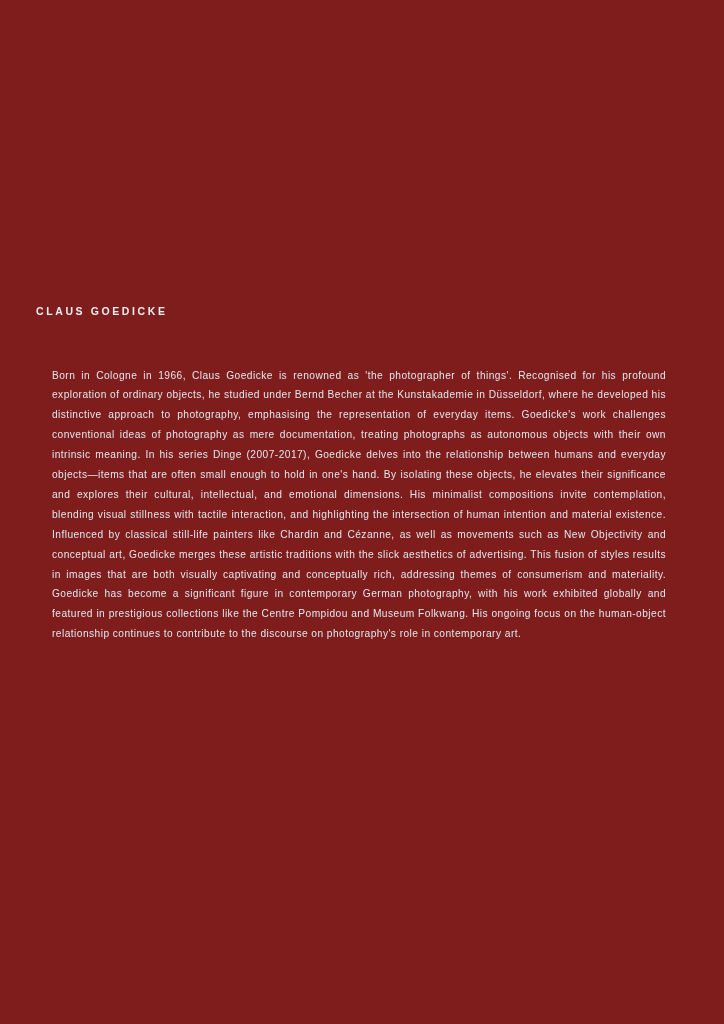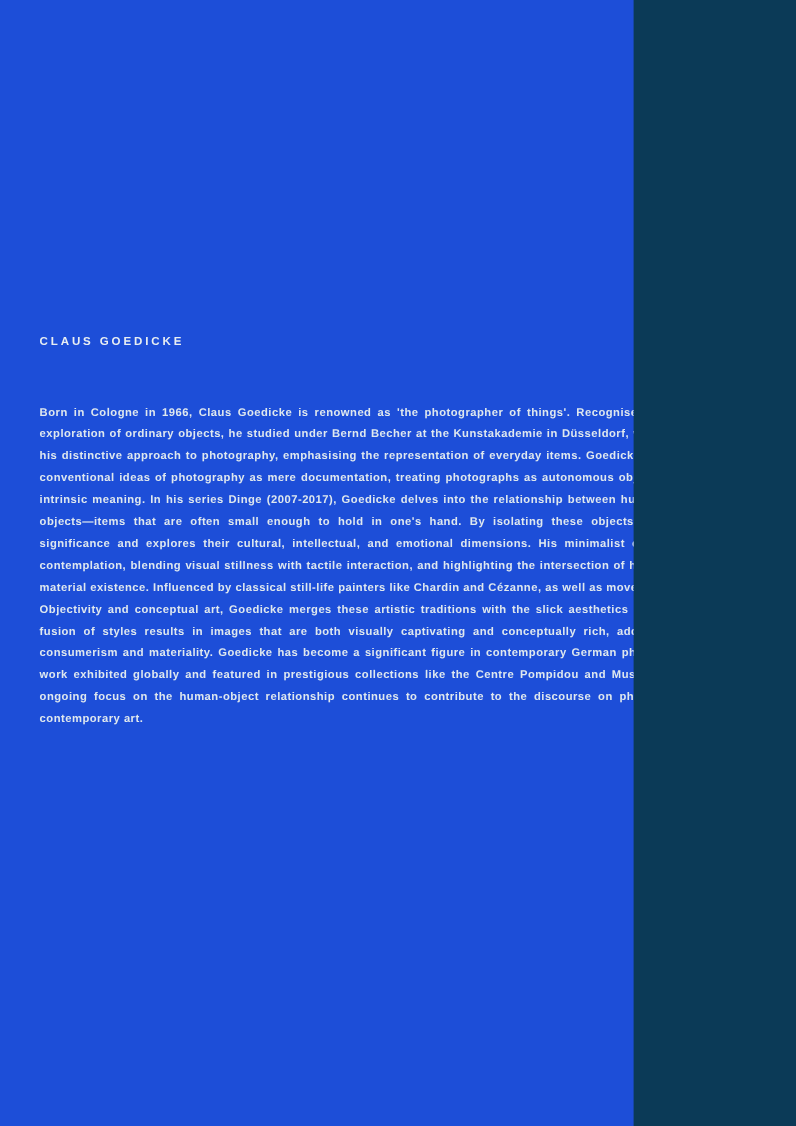--- a/index.html
+++ b/index.html
@@ -8,23 +8,23 @@
   }
   body {
     width: 724px;
     height: 1024px;
     background: #0b3a57;
     font-family: "Liberation Sans", sans-serif;
     -webkit-font-smoothing: antialiased;
   }
   .page {
     position: relative;
-    width: 576px;
+    width: 724px;
     height: 1024px;
-    background: #1d4ed8;
+    background: #7f1d1d;
     box-sizing: border-box;
     overflow: hidden;
   }
   .content {
     position: absolute;
     left: 36px;
     top: 305px;
     width: 646px;
   }
   .artist-name {
@@ -35,22 +35,22 @@
     margin: 0 0 48px 0;
     line-height: 1.2;
   }
   .bio {
     color: #dfe8ee;
     font-size: 10.2px;
     line-height: 1.95;
     letter-spacing: 0.45px;
     text-align: justify;
     text-justify: inter-word;
-    margin: 0;
-    font-weight: 700;
+    margin: 16px;
+    font-weight: 400;
   }
 </style>
 </head>
 <body>
 
 <div class="page">
   <div class="content">
     <h1 class="artist-name">CLAUS GOEDICKE</h1>
     <p class="bio">Born in Cologne in 1966, Claus Goedicke is renowned as 'the photographer of things'. Recognised for his profound exploration of ordinary objects, he studied under Bernd Becher at the Kunstakademie in Düsseldorf, where he developed his distinctive approach to photography, emphasising the representation of everyday items. Goedicke's work challenges conventional ideas of photography as mere documentation, treating photographs as autonomous objects with their own intrinsic meaning. In his series Dinge (2007-2017), Goedicke delves into the relationship between humans and everyday objects—items that are often small enough to hold in one's hand. By isolating these objects, he elevates their significance and explores their cultural, intellectual, and emotional dimensions. His minimalist compositions invite contemplation, blending visual stillness with tactile interaction, and highlighting the intersection of human intention and material existence. Influenced by classical still-life painters like Chardin and Cézanne, as well as movements such as New Objectivity and conceptual art, Goedicke merges these artistic traditions with the slick aesthetics of advertising. This fusion of styles results in images that are both visually captivating and conceptually rich, addressing themes of consumerism and materiality. Goedicke has become a significant figure in contemporary German photography, with his work exhibited globally and featured in prestigious collections like the Centre Pompidou and Museum Folkwang. His ongoing focus on the human-object relationship continues to contribute to the discourse on photography's role in contemporary art.</p>
   </div>

